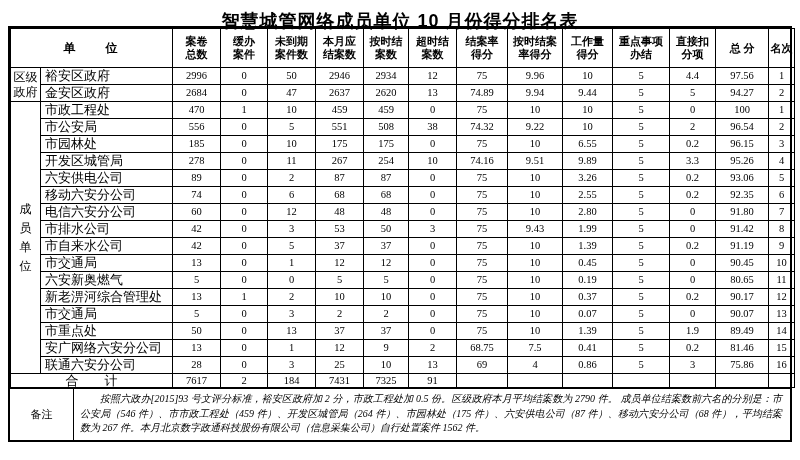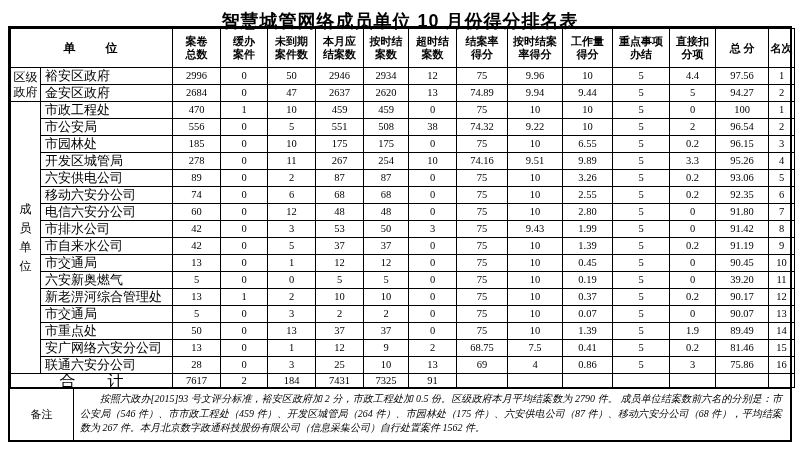--- a/index.html
+++ b/index.html
@@ -54,21 +54,21 @@
     font-size: 13px;
   }
   td.group-cell {
     white-space: pre-line;
     font-size: 12px;
     line-height: 15px;
     font-weight: normal;
   }
   td.group-cell.vertical { line-height: 19px; }
   tr.total-row td { height: 14px; line-height: 13px; }
-  td.total-label { font-size: 16px; }
+  td.total-label { font-size: 13px; }
 
   .remark {
     display: flex;
     border-top: 1px solid #000;
   }
   .remark-label {
     width: 64px;
     min-width: 64px;
     border-right: 1px solid #000;
     display: flex;
@@ -345,21 +345,21 @@
             <td>0</td>
             <td>0</td>
             <td>5</td>
             <td>5</td>
             <td>0</td>
             <td>75</td>
             <td>10</td>
             <td>0.19</td>
             <td>5</td>
             <td>0</td>
-            <td>39.20</td>
+            <td>80.65</td>
             <td>11</td>
           </tr>
           <tr>
             <td class="unit-cell">新老淠河综合管理处</td>
             <td>13</td>
             <td>1</td>
             <td>2</td>
             <td>10</td>
             <td>10</td>
             <td>0</td>

